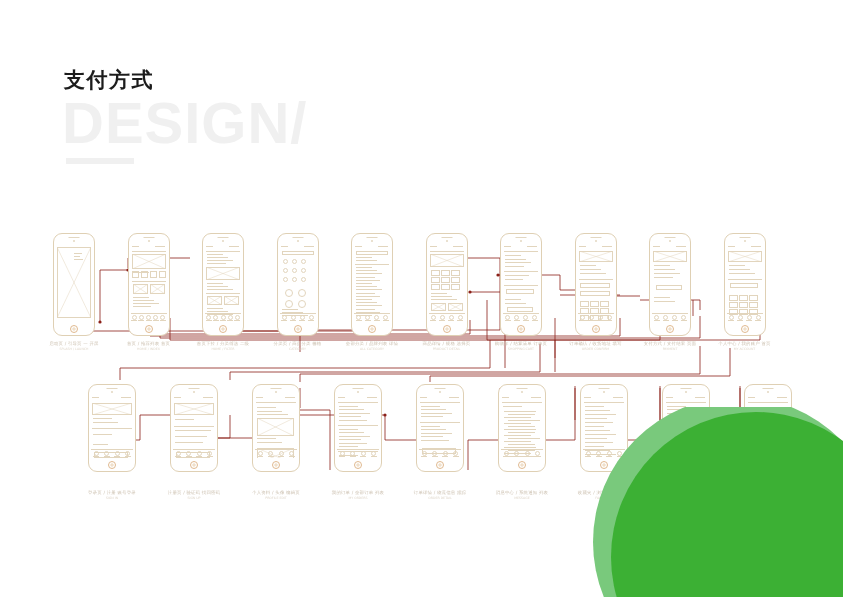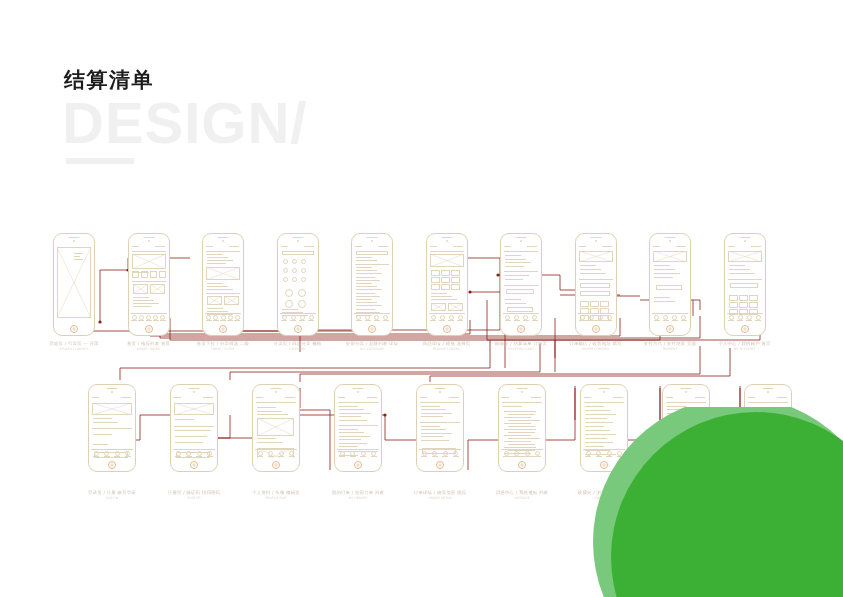--- a/index.html
+++ b/index.html
@@ -84,21 +84,21 @@
   }
   .caption .sub{display:block;font-size:3.2px;color:#ded5c8;letter-spacing:0;}
 </style>
 </head>
 <body>
 
 <div id="slide">
 
   <div class="header">
     <div class="ghost-word">DESIGN/</div>
-    <div class="title-cn">结算清单</div>
+    <div class="title-cn">支付方式</div>
     <div class="title-rule"></div>
   </div>
 
   <div class="board">
 
     <svg class="wire-svg" width="843" height="597">
       <g fill="none" stroke="#8b2018" stroke-width="0.8">
 
         <path d="M76 322 V331 H300 V338"></path>
         <path d="M133 322 V334 H470 V320"></path>

